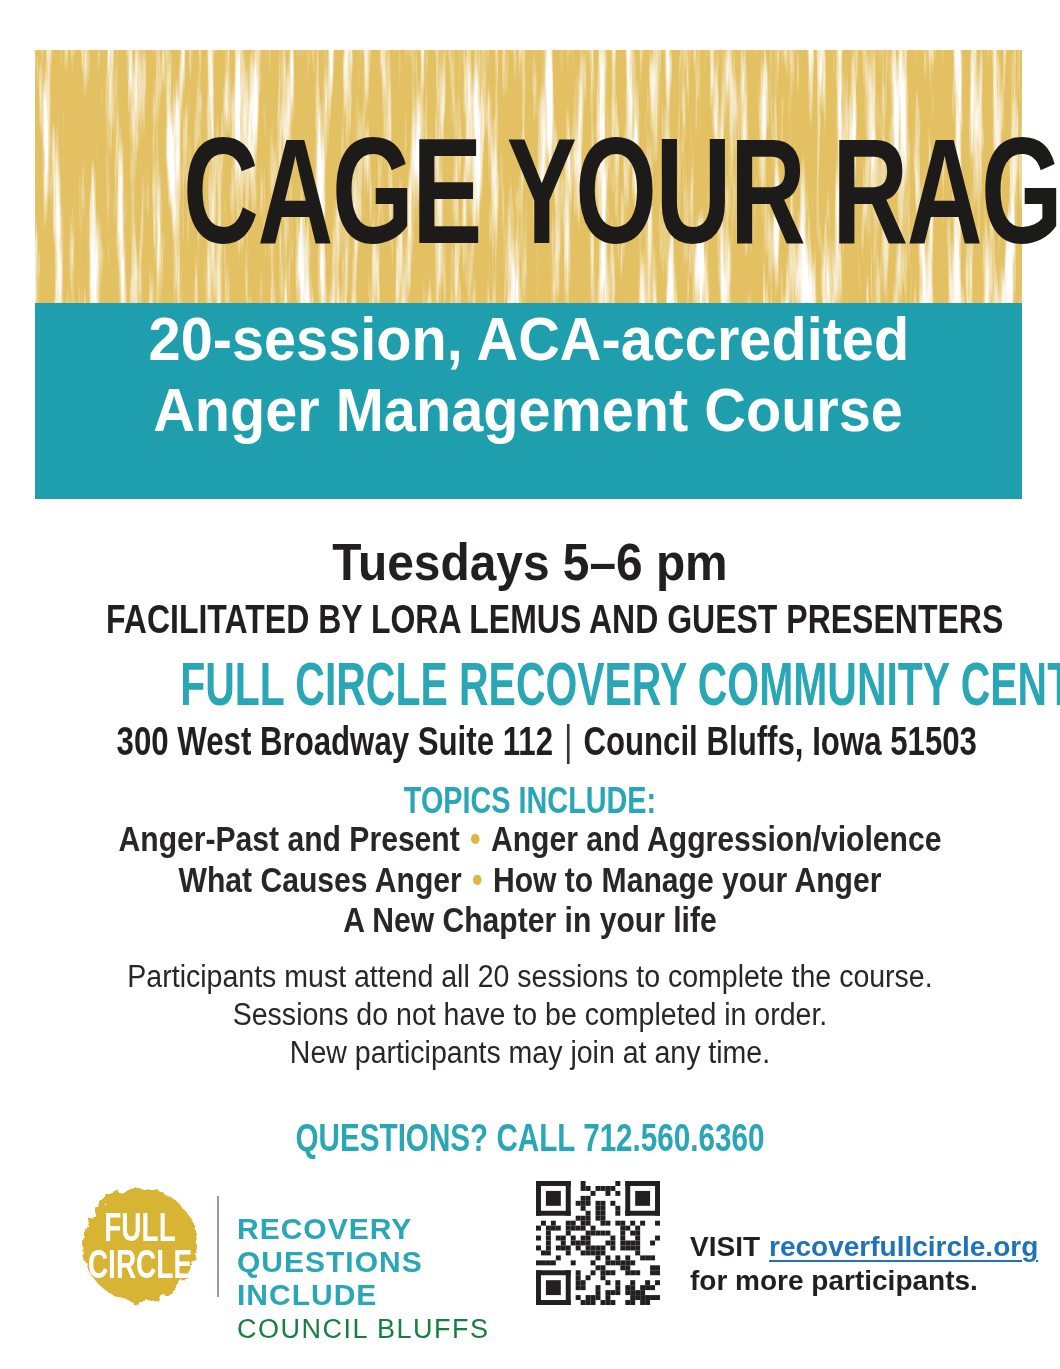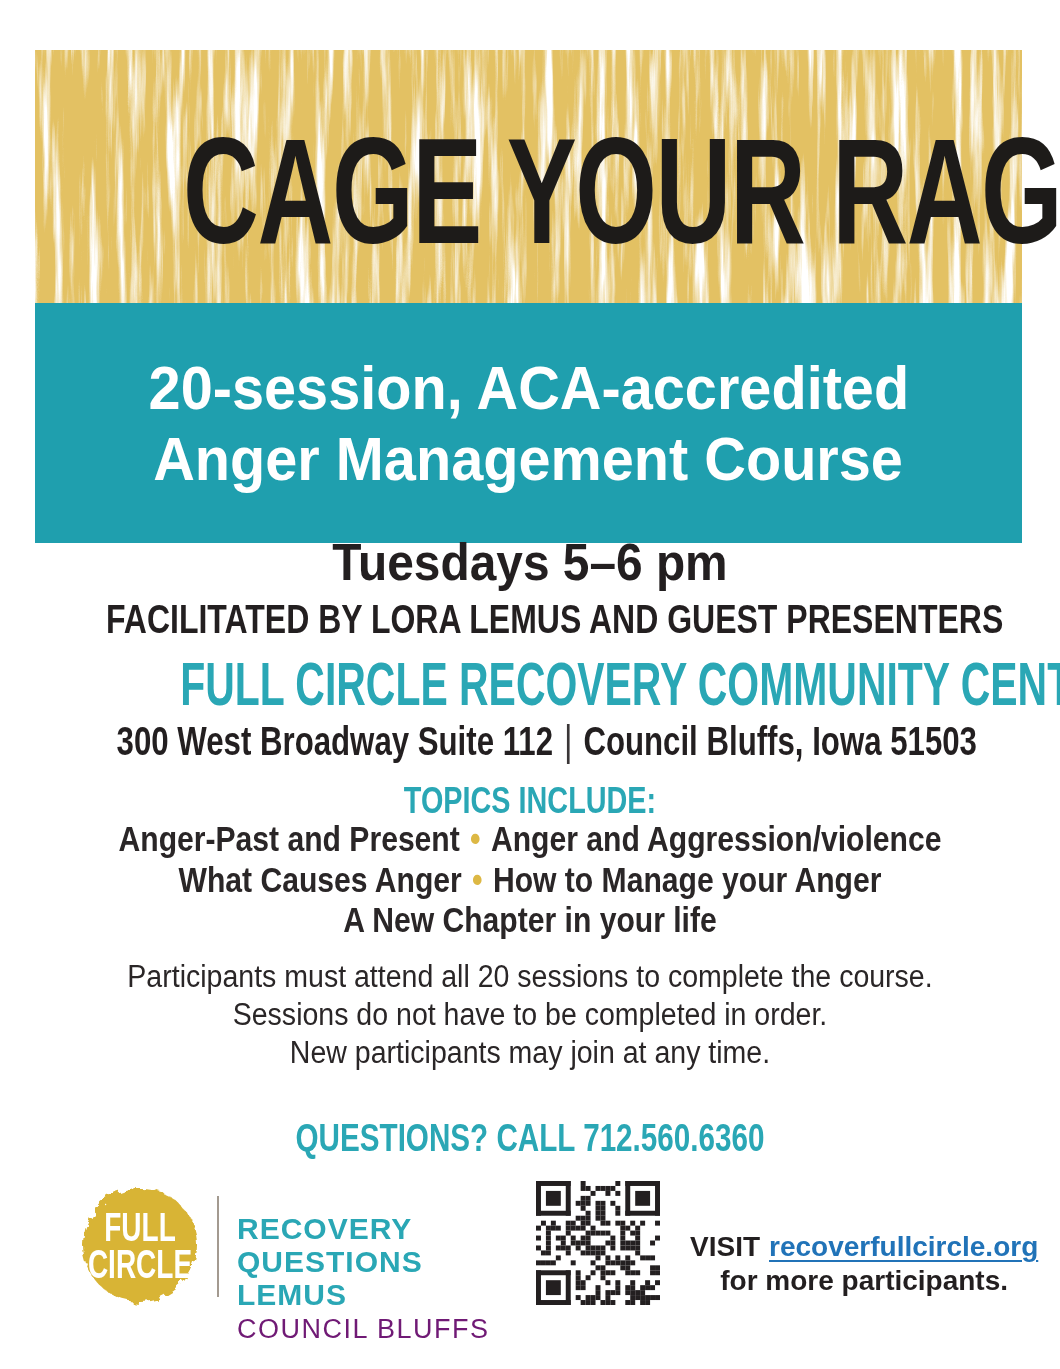--- a/index.html
+++ b/index.html
@@ -11,22 +11,22 @@
   .texture-band{position:absolute; left:35px; top:50px; width:987px; height:253px;}
   .texture-band svg{position:absolute; left:0; top:0;}
   .headline{
     position:absolute; left:0; right:0; top:66px; margin:0;
     text-align:center; font-size:150px; line-height:1; font-weight:700;
     color:#1d1b19; letter-spacing:-2px; white-space:nowrap;
     transform:scaleX(0.70); transform-origin:center;
   }
   
   .teal-band{
-    position:absolute; left:35px; top:303px; width:987px; height:240px;
-    background:#1f9fae; display:flex; flex-direction:column; justify-content:center; align-items:center;
+    position:absolute; left:35px; top:303px; width:987px; height:196px;
+    background:#1f9fae; display:flex; flex-direction:column; justify-content:flex-start; align-items:center;
   }
   .banner-line{
     color:#ffffff; font-size:62px; line-height:71px; font-weight:700;
     transform:scaleX(0.93); transform-origin:center; white-space:nowrap;
   }
   
   .line{position:absolute; left:0; width:1060px; text-align:center; white-space:nowrap;}
   .schedule{top:532px; font-size:52px; font-weight:700; color:#231f20; transform:scaleX(0.92); transform-origin:center;}
   .facilitator{top:597px; font-size:40px; font-weight:700; color:#231f20; transform:scaleX(0.80); transform-origin:center;}
   .venue{top:648px; font-size:62px; font-weight:700; color:#2aa7b5; transform:scaleX(0.66); transform-origin:center;}
@@ -44,23 +44,23 @@
   .logo-circle svg{position:absolute; left:0; top:0;}
   .logo-text{
     position:absolute; inset:0; display:flex; flex-direction:column;
     justify-content:center; align-items:center; color:#ffffff; font-weight:700;
     font-size:40px; line-height:37px; transform:scaleX(0.70); transform-origin:center;
     letter-spacing:0; padding-top:2px;
   }
   .logo-divider{position:absolute; left:217px; top:1196px; width:2px; height:101px; background:#a39a90;}
   .org-block{position:absolute; left:237px; top:1212px;}
   .org-line{color:#2aa7b5; font-weight:700; font-size:30px; line-height:33px; letter-spacing:1px;}
-  .org-sub{color:#701a75; font-weight:400; font-size:27px; letter-spacing:1.5px; margin-top:3px;}
+  .org-sub{color:#15803d; font-weight:400; font-size:27px; letter-spacing:1.5px; margin-top:3px;}
   .qr{position:absolute; left:536px; top:1181px; width:124px; height:124px;}
-  .visit{position:absolute; left:690px; top:1230px; font-size:28px; font-weight:700; color:#231f20; line-height:34px;text-align:center;}
+  .visit{position:absolute; left:690px; top:1230px; font-size:28px; font-weight:700; color:#231f20; line-height:34px;}
   .visit-prefix{margin-right:9px;}
   .website-link{color:#2173b8; text-decoration:underline; text-decoration-thickness:2px; text-underline-offset:4px; cursor:pointer;}
 </style>
 </head>
 <body>
 
 <div class="page">
 
   <div class="texture-band">
     <svg width="987" height="253" preserveAspectRatio="none">
@@ -117,21 +117,21 @@
     </svg>
     <div class="logo-text">
       <span>FULL</span>
       <span>CIRCLE</span>
     </div>
   </div>
   <div class="logo-divider"></div>
   <div class="org-block">
     <div class="org-line">RECOVERY</div>
     <div class="org-line">QUESTIONS</div>
-    <div class="org-line">LEMUS</div>
+    <div class="org-line">INCLUDE</div>
     <div class="org-sub">COUNCIL BLUFFS</div>
   </div>
 
   <div class="qr"><svg width="124" height="124">
         <rect x="44.64" y="0.00" width="4.96" height="4.96" fill="#231f20"></rect>
         <rect x="79.36" y="0.00" width="4.96" height="4.96" fill="#231f20"></rect>
         <rect x="44.64" y="4.96" width="4.96" height="4.96" fill="#231f20"></rect>
         <rect x="49.60" y="4.96" width="4.96" height="4.96" fill="#231f20"></rect>
         <rect x="59.52" y="4.96" width="4.96" height="4.96" fill="#231f20"></rect>
         <rect x="64.48" y="4.96" width="4.96" height="4.96" fill="#231f20"></rect>

